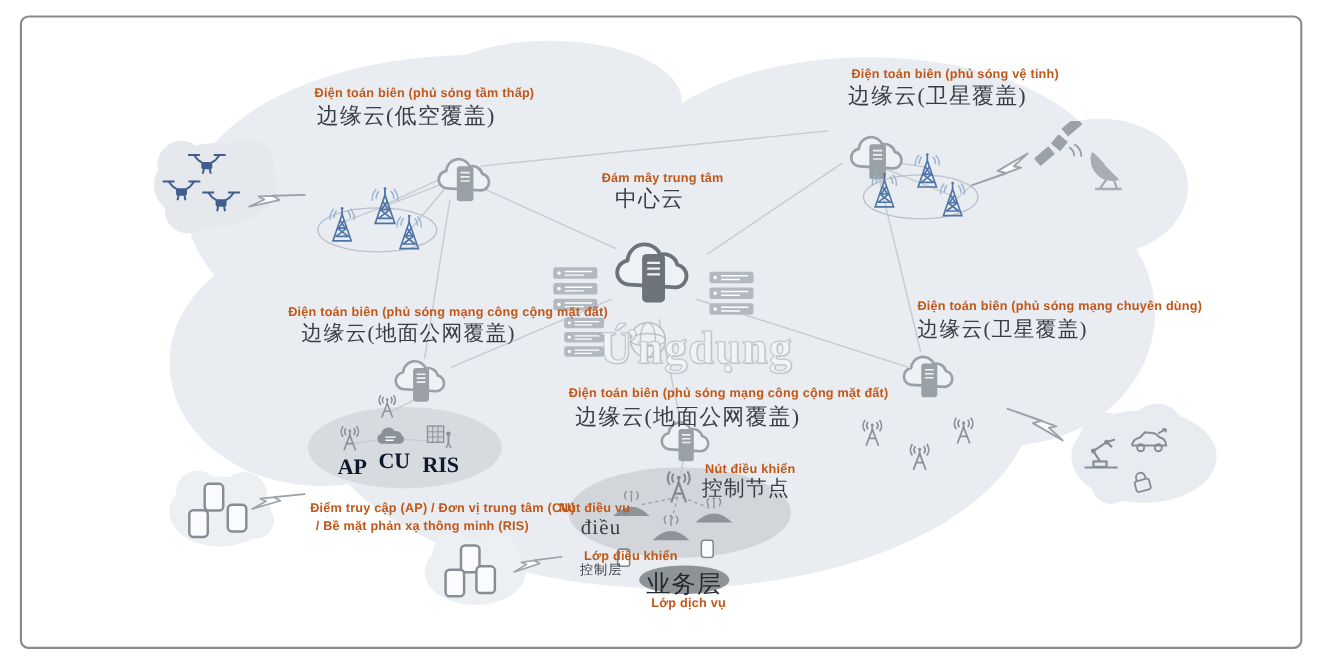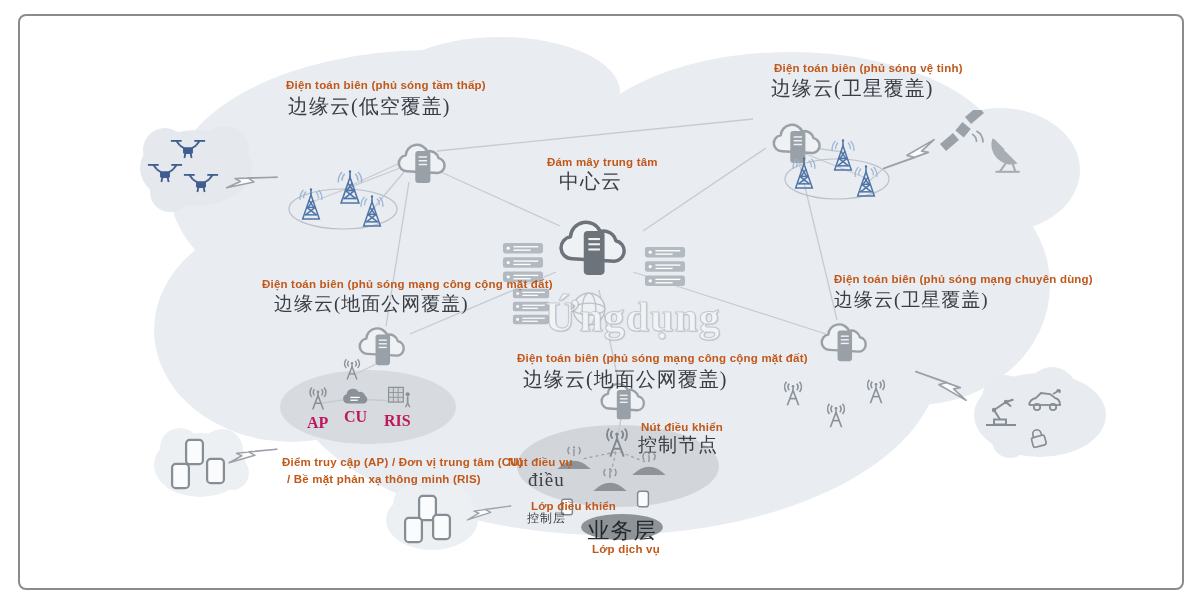--- a/index.html
+++ b/index.html
@@ -6,21 +6,21 @@
   .stage{position:relative;width:1200px;height:602px;background:#ffffff;overflow:hidden;
          font-family:"Liberation Sans","DejaVu Sans",sans-serif;}
   .frame{position:absolute;left:18px;top:14px;width:1162px;height:572px;
          border:2px solid #888c8f;border-radius:8px;}
   svg.scene{position:absolute;left:0;top:0;width:1200px;height:602px;}
   .lbl{position:absolute;white-space:nowrap;line-height:1.15;}
   .vi{color:#c1581a;font-weight:700;font-size:11.5px;letter-spacing:.2px;text-align:center;}
   .zh{color:#393e44;font-family:"Liberation Serif","DejaVu Serif",serif;
       font-weight:400;letter-spacing:1px;}
   .sub{font-family:"Liberation Serif","DejaVu Serif",serif;font-weight:700;
-       color:#be185d;font-size:16px;}
+       color:#0f172a;font-size:20px;}
   .wm{position:absolute;pointer-events:none;color:rgba(255,255,255,.82);
       text-shadow:0 0 1px rgba(160,170,178,.55),1px 1px 1px rgba(160,170,178,.35);
       -webkit-text-stroke:1.2px rgba(165,172,180,.5);font-weight:700;z-index:30;}
   .wm1{left:452px;top:250px;font-size:64px;letter-spacing:2px;}
   .wm1 .amp{font-size:38px;color:rgba(200,206,212,.85);-webkit-text-stroke:0;
             vertical-align:-6px;margin-left:2px;}
   .wm2{left:545px;top:293px;font-size:42px;letter-spacing:1px;
        font-family:"Liberation Serif","DejaVu Serif",serif;}
   .z20{z-index:20;}
 </style>

